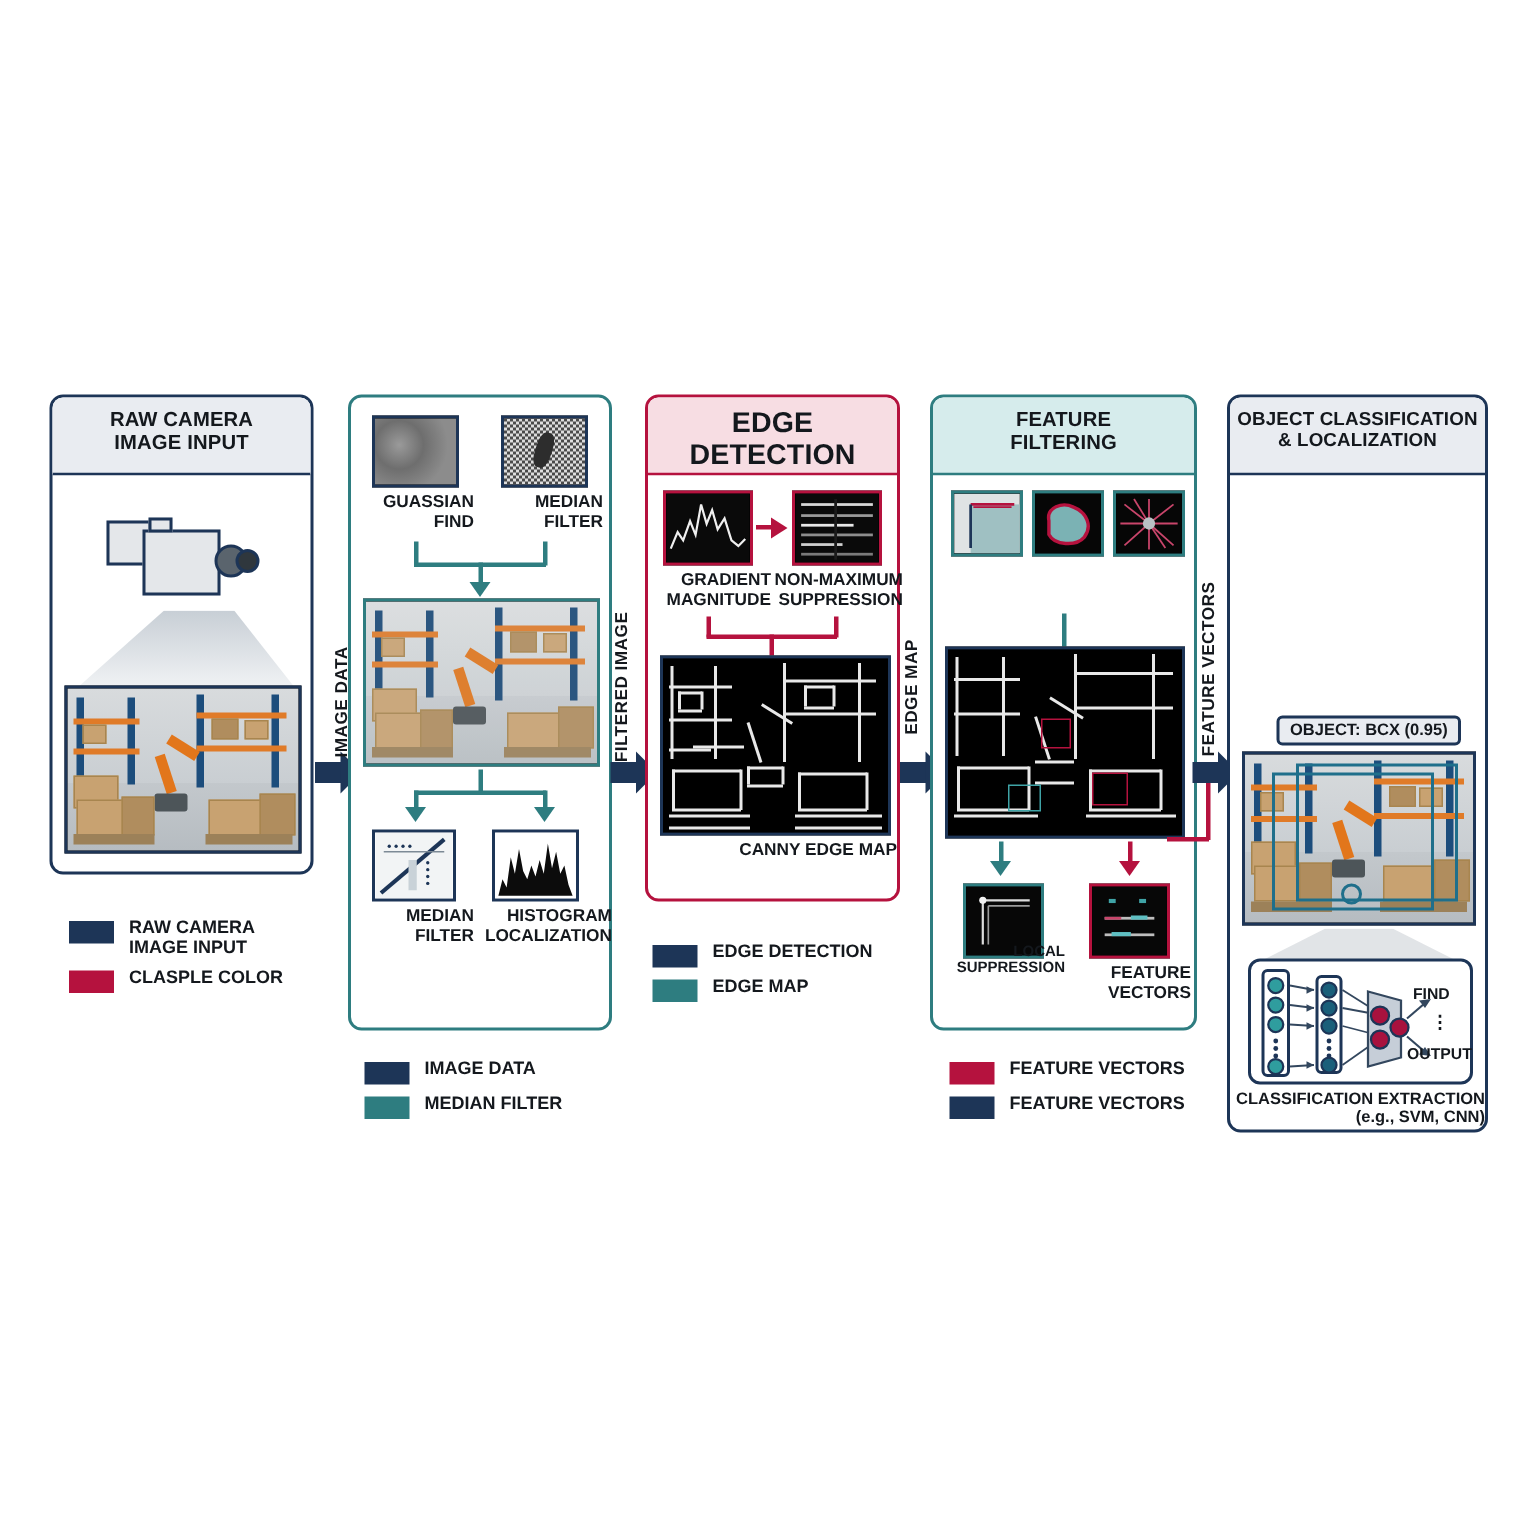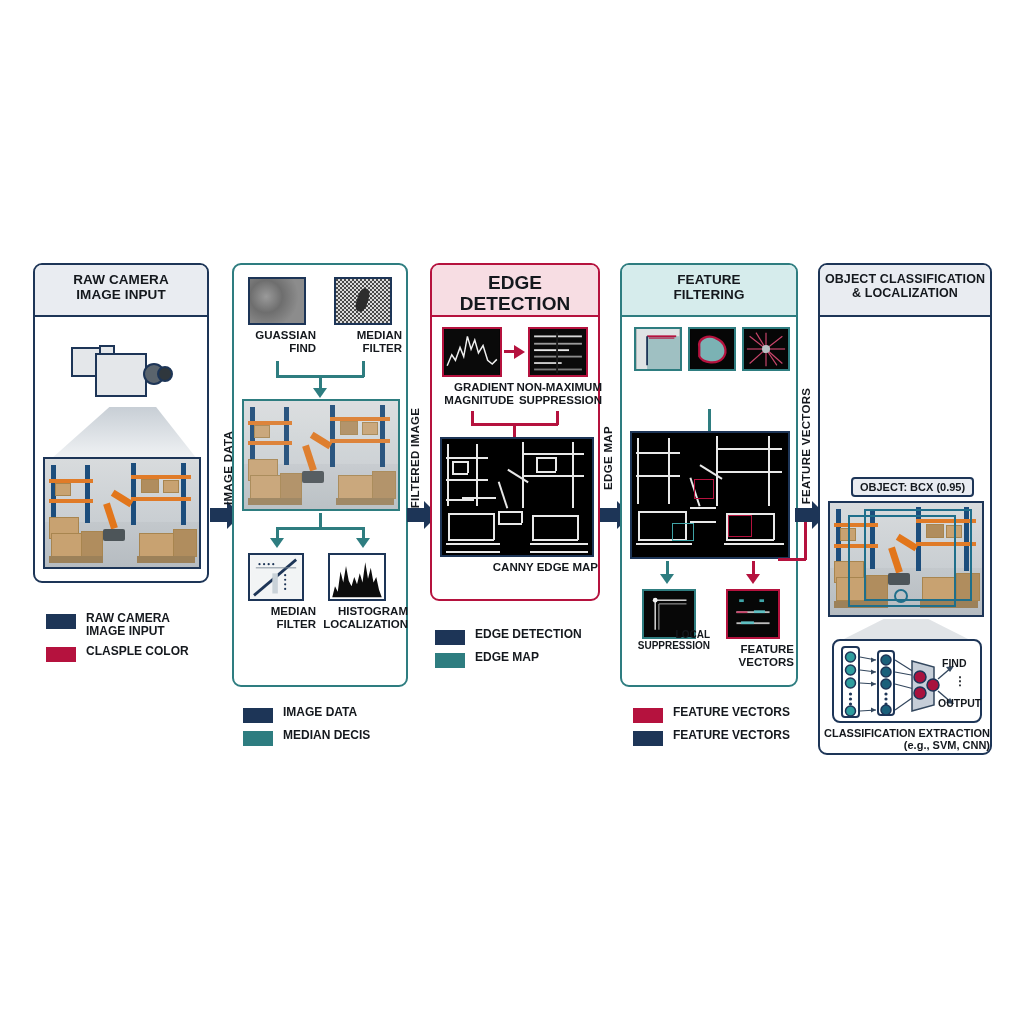--- a/index.html
+++ b/index.html
@@ -292,21 +292,21 @@
   <div class="legend" style="left:243px;top:706px;width:190px;">
     <div class="legrow">
       <div class="swatch" style="background:#1d3557;"></div>
       <div class="legtxt" style="font-size:12px;">
           <div>IMAGE DATA</div>
         </div>
     </div>
     <div class="legrow">
       <div class="swatch" style="background:#2e7d80;"></div>
       <div class="legtxt" style="font-size:12px;">
-          <div>MEDIAN DECIS</div>
+          <div>MEDIAN FILTER</div>
         </div>
     </div>
   </div>
 
   <div class="bigarrow" style="left:407px;top:508px;width:18px;"></div>
   <div class="vlabel" style="left:360px;top:452px;width:110px;text-align:center;font-size:11.5px;">FILTERED IMAGE</div>
 
   <div class="panel crimson" style="left:430px;top:263px;width:170px;height:338px;">
     <div class="panel-head" style="font-size:19px;height:52px;">
       <div>EDGE</div>

